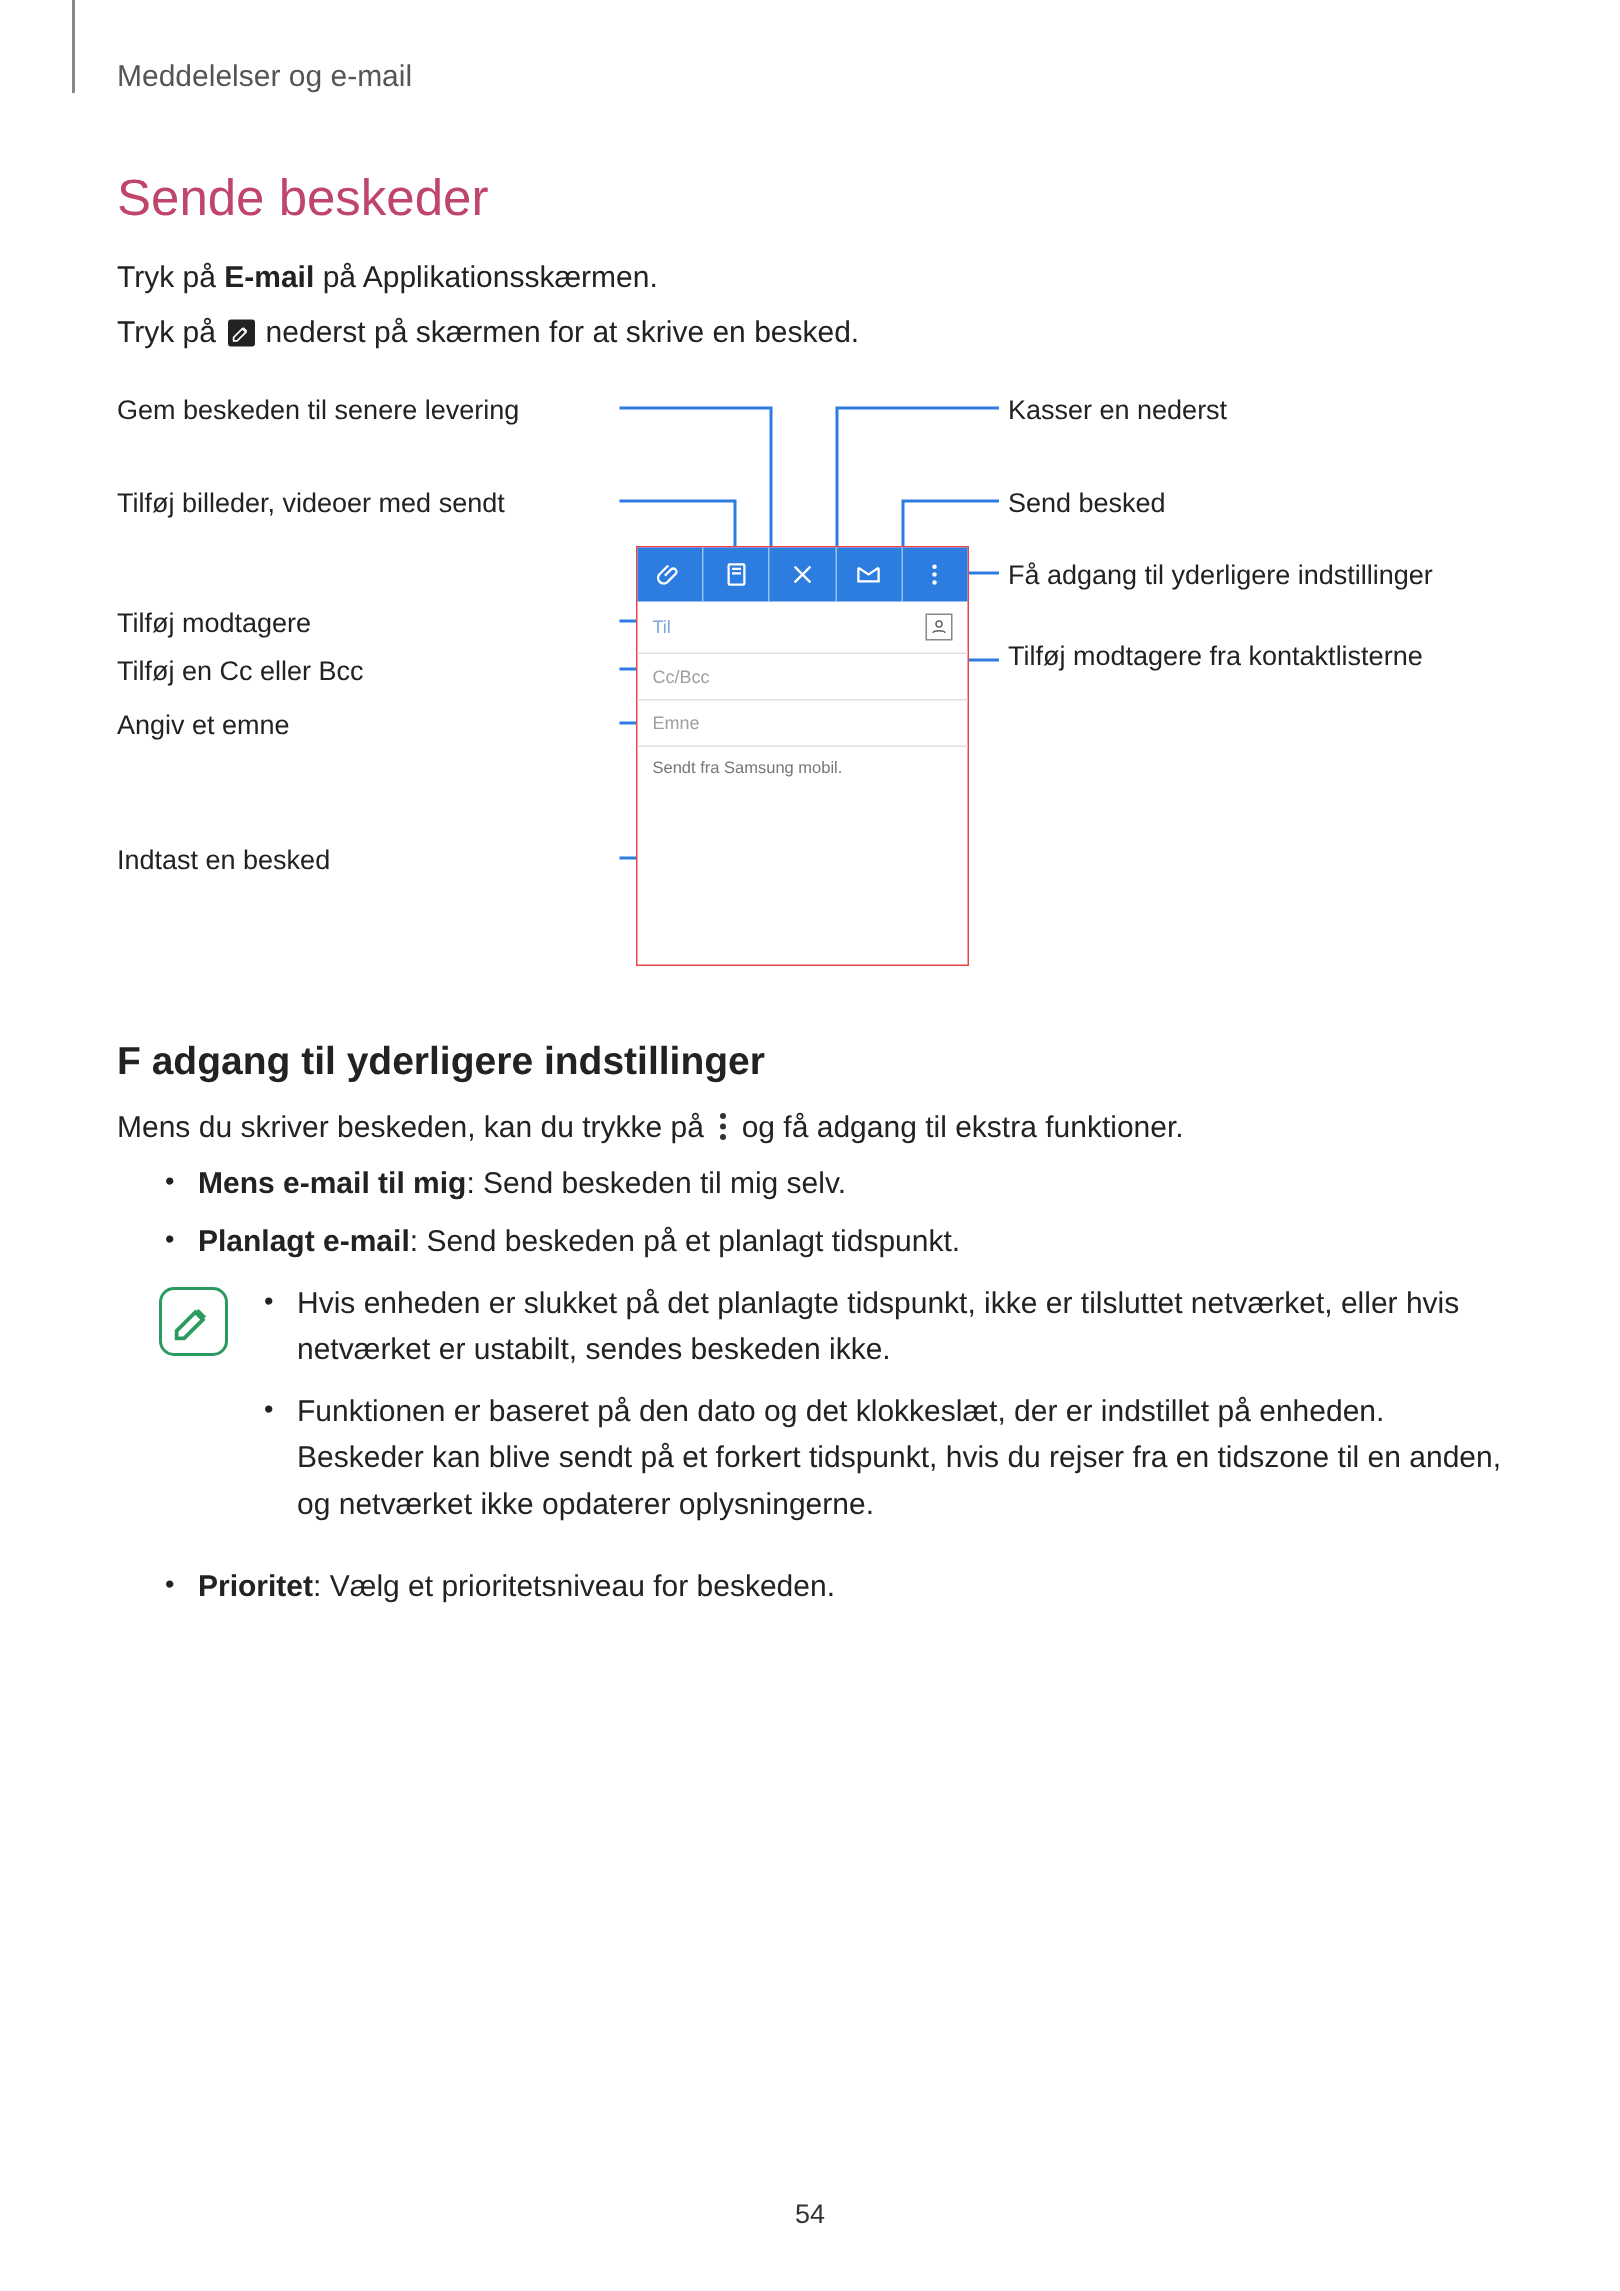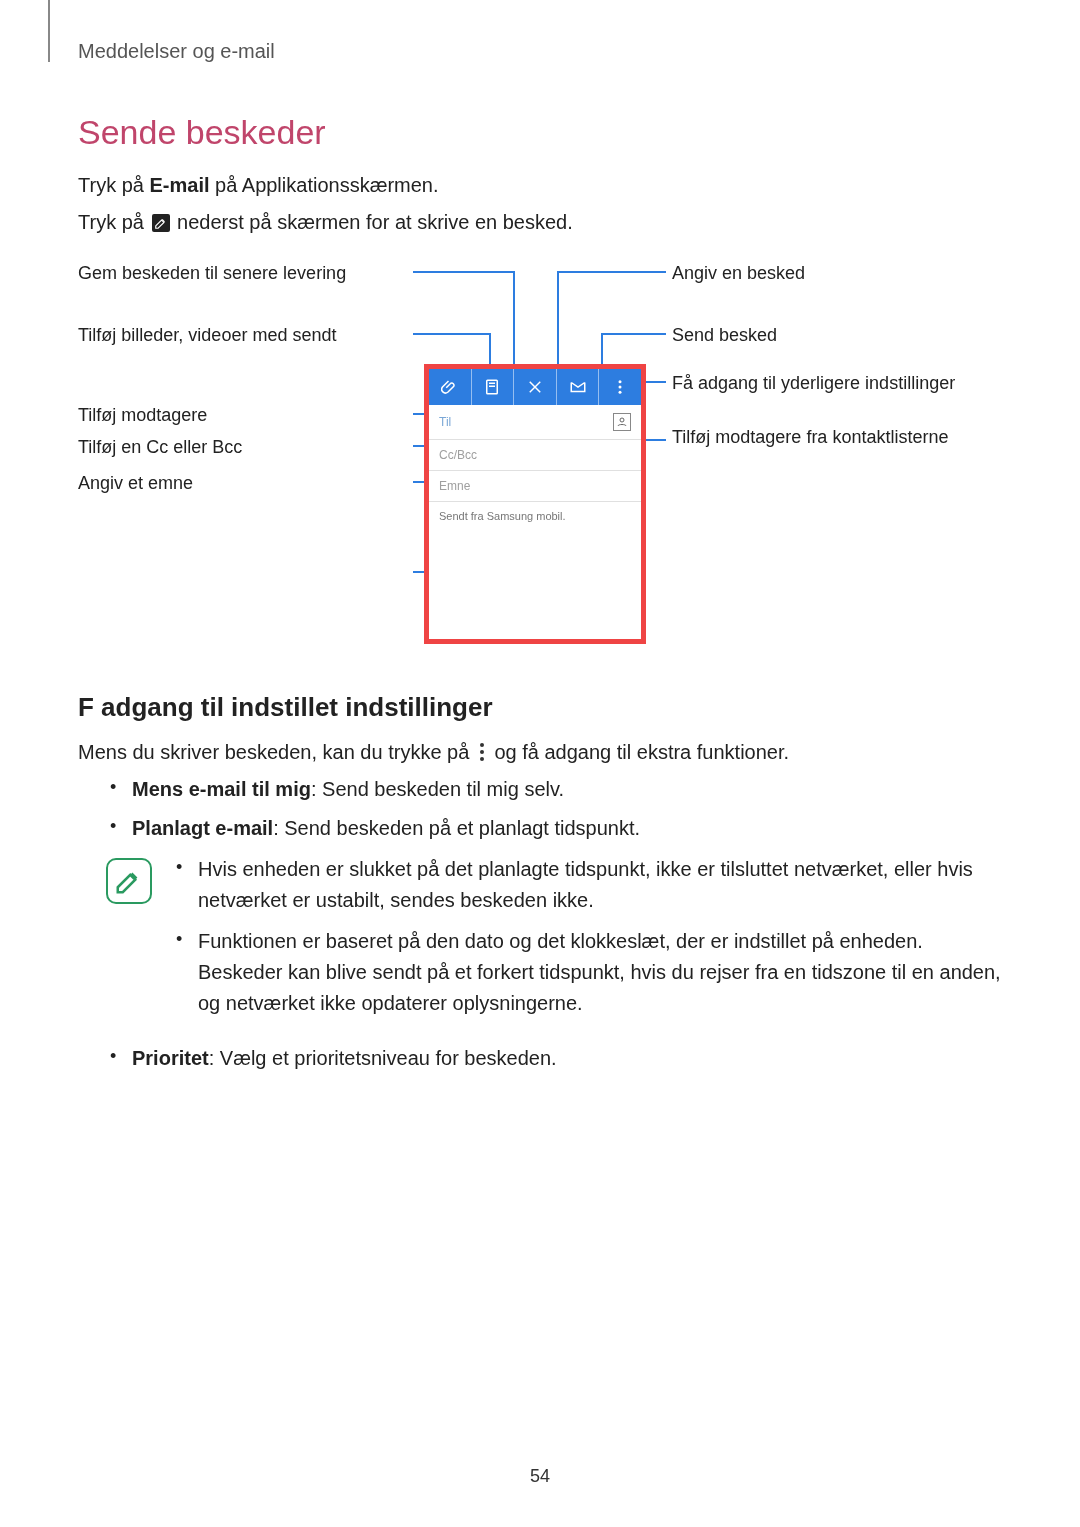--- a/index.html
+++ b/index.html
@@ -17,21 +17,21 @@
   .note-icon { width: 46px; height: 46px; flex: 0 0 46px; border: 2px solid #2a9a60; border-radius: 10px; display: flex; align-items: center; justify-content: center; color: #2a9a60; margin-top: 4px; }
   .note-icon svg { width: 30px; height: 30px; }
   .note-list { list-style: none; }
   .note-list > li { position: relative; padding-left: 26px; font-size: 20px; line-height: 1.55; margin-bottom: 10px; }
   .note-list > li::before { content: "•"; position: absolute; left: 4px; top: 0; font-size: 18px; }
   .bold { font-weight: 700; }
   .page-number { position: absolute; bottom: 40px; left: 0; right: 0; text-align: center; font-size: 18px; color: #333; }
 
   
   .diagram { position: relative; width: 920px; height: 400px; margin: 16px 0 12px 0; }
-  .phone { position: absolute; left: 346px; top: 110px; width: 222px; height: 280px; border: 5px solid #ef4444; background: #fff; }
+  .phone { position: absolute; left: 346px; top: 110px; width: 222px; height: 280px; border: 1px solid #ef4444; background: #fff; }
   .toolbar { height: 36px; background: #2d7de0; display: flex; }
   .tool { flex: 1; display: flex; align-items: center; justify-content: center; position: relative; }
   .tool + .tool { border-left: 1px solid rgba(255,255,255,0.5); }
   .tool svg { width: 18px; height: 18px; }
   .field { border-bottom: 1px solid #e0e0e0; padding: 8px 10px; font-size: 12px; color: #7aa7d6; display:flex; align-items:center; justify-content:space-between; }
   .field.grey { color:#9f9f9f; }
   .contact-icon { width:18px; height:18px; border:1px solid #888; display:flex; align-items:center; justify-content:center; }
   .contact-icon svg{width:12px;height:12px;}
   .body-area { padding: 8px 10px; font-size: 11px; color: #777; height: 120px; }
 
@@ -64,22 +64,23 @@
         </svg></span><span> nederst på skærmen for at skrive en besked.</span>
   </p>
 
   <div class="diagram">
 
     <div class="lbl left" style="left:0; top:8px; width:330px;">Gem beskeden til senere levering</div>
     <div class="lbl left" style="left:0; top:70px; width:330px;">Tilføj billeder, videoer med sendt</div>
     <div class="lbl left" style="left:0; top:150px; width:330px;">Tilføj modtagere</div>
     <div class="lbl left" style="left:0; top:182px; width:330px;">Tilføj en Cc eller Bcc</div>
     <div class="lbl left" style="left:0; top:218px; width:330px;">Angiv et emne</div>
+    <div class="lbl left" style="left:0; top:308px; width:330px;">Indtast en besked</div>
 
-    <div class="lbl right" style="left:594px; top:8px; width:300px;">Angiv en besked</div>
+    <div class="lbl right" style="left:594px; top:8px; width:300px;">Kasser en nederst</div>
     <div class="lbl right" style="left:594px; top:70px; width:300px;">Send besked</div>
     <div class="lbl right" style="left:594px; top:118px; width:300px;">Få adgang til yderligere indstillinger</div>
     <div class="lbl right" style="left:594px; top:172px; width:300px;">Tilføj modtagere fra kontaktlisterne</div>
 
     <svg style="position:absolute;left:0;top:0;width:920px;height:400px;overflow:visible;">
 
       <path d="M335 18 H436 V122" stroke="#2d7de0" stroke-width="2" fill="none"></path>
       <path d="M335 80 H412 V122" stroke="#2d7de0" stroke-width="2" fill="none"></path>
 
       <path d="M588 18 H480 V122" stroke="#2d7de0" stroke-width="2" fill="none"></path>
@@ -140,21 +141,21 @@
       <div class="field grey">
           <span>Cc/Bcc</span>
         </div>
       <div class="field grey">
           <span>Emne</span>
         </div>
       <div class="body-area"><span>Sendt fra Samsung mobil.</span></div>
     </div>
   </div>
 
-  <h2 class="sub-title">F adgang til indstillet indstillinger</h2>
+  <h2 class="sub-title">F adgang til yderligere indstillinger</h2>
   <p class="body-text">
     <span>Mens du skriver beskeden, kan du trykke på </span><span class="dots-inline"><span></span><span></span><span></span></span><span> og få adgang til ekstra funktioner.</span>
   </p>
 
   <ul class="bullet-list">
     <li><span class="bold">Mens e-mail til mig</span><span>: Send beskeden til mig selv.</span></li>
     <li><span class="bold">Planlagt e-mail</span><span>: Send beskeden på et planlagt tidspunkt.</span></li>
   </ul>
 
   <div class="note-row">

